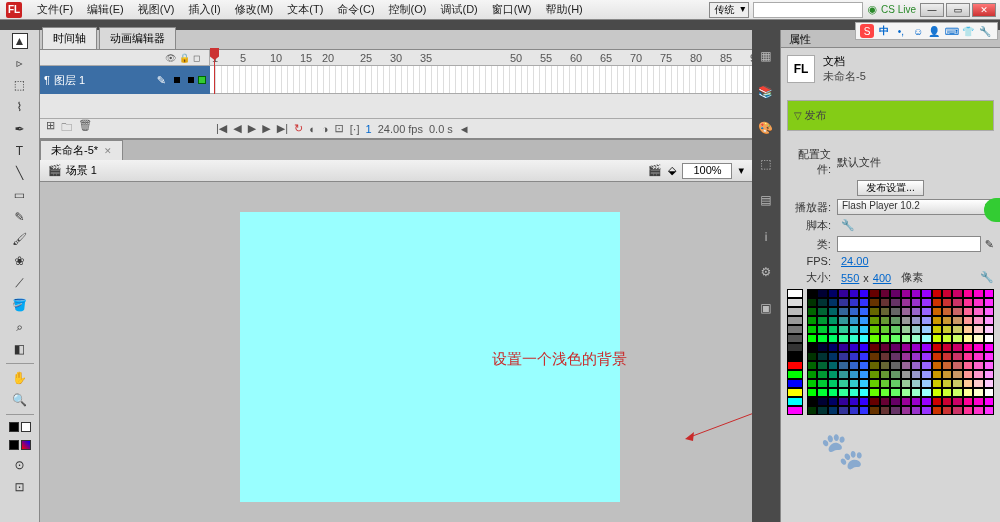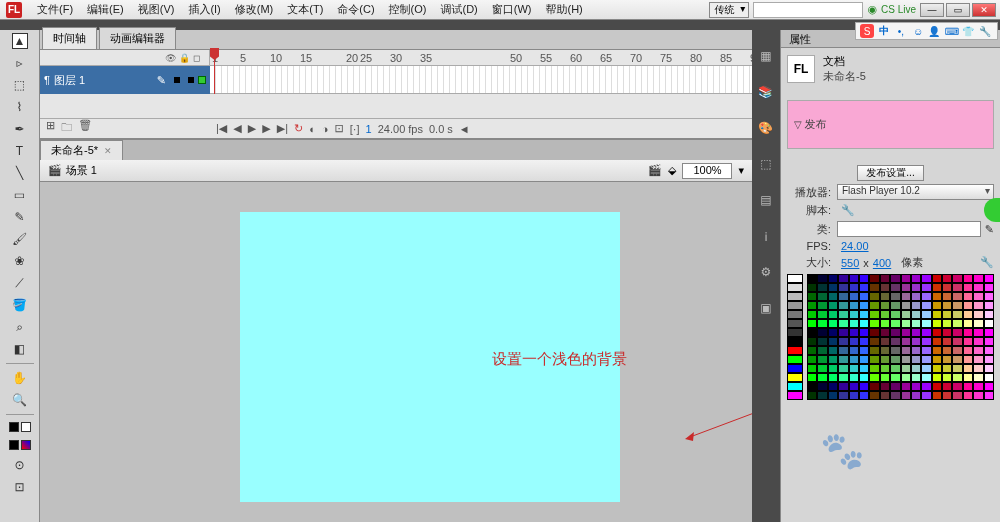--- a/index.html
+++ b/index.html
@@ -54,21 +54,21 @@
 .canvas{position:absolute;left:200px;top:30px;width:380px;height:290px;background:#99ffff}
 .annot-text{position:absolute;left:452px;top:168px;color:#c92a2a;font-size:15px}
 .annot-arrow{position:absolute;left:600px;top:220px;width:180px;height:40px;pointer-events:none}
 .right-strip{width:28px;background:#4a4a4a;display:flex;flex-direction:column;align-items:center;padding-top:18px;gap:20px}
 .strip-ic{width:16px;height:16px;color:#bbb;font-size:12px;display:flex;align-items:center;justify-content:center}
 .props{width:220px;background:#d6d6d6;border-left:1px solid #888;display:flex;flex-direction:column}
 .props-tab{height:18px;background:#c0c0c0;border-bottom:1px solid #888;padding:2px 8px;font-size:11px}
 .props-body{padding:6px;flex:1;overflow:hidden}
 .doc-info{display:flex;align-items:center;gap:8px;margin-bottom:8px}
 .fl-badge{width:28px;height:28px;background:#fff;border:1px solid #aaa;display:flex;align-items:center;justify-content:center;font-weight:bold;font-size:12px}
-.section-hdr{background:#f9a8d4;border:1px solid #aaa;padding:16px 6px;margin:16px 0;font-size:10px;color:#444}
+.section-hdr{background:#84cc16;border:1px solid #aaa;padding:7px 6px;margin:16px 0;font-size:10px;color:#444}
 .prop-row{display:flex;align-items:center;margin:3px 0;font-size:10px;color:#333}
 .prop-label{width:50px;text-align:right;padding-right:6px}
 .prop-sel{flex:1;height:16px;border:1px solid #888;background:linear-gradient(#fff,#ddd);padding:0 4px;position:relative;font-size:10px}
 .prop-sel::after{content:"▾";position:absolute;right:3px;color:#555}
 .prop-btn{height:16px;border:1px solid #888;background:linear-gradient(#fff,#ddd);padding:0 8px;font-size:10px}
 .prop-val{color:#06c;text-decoration:underline;margin:0 4px}
 .stage-sw{width:18px;height:12px;background:#99ffff;border:1px solid #333;display:inline-block}
 .color-hex{display:flex;align-items:center;margin:4px 0}
 .hex-sw{width:28px;height:14px;background:#99ffff;border:1px solid #555;margin-right:6px}
 .color-picker{margin-top:4px}
@@ -169,21 +169,21 @@
         <div class="layer-col">
           <span class="mini-icon">👁</span>
           <span class="mini-icon">🔒</span>
           <span class="mini-icon">◻</span>
         </div>
         <div class="ruler" id="ruler">
             <span class="tick" style="left: 2px;">1</span>
             <span class="tick" style="left: 30px;">5</span>
             <span class="tick" style="left: 60px;">10</span>
             <span class="tick" style="left: 90px;">15</span>
-            <span class="tick" style="left: 136px;">20</span>
+            <span class="tick" style="left: 112px;">20</span>
             <span class="tick" style="left: 150px;">25</span>
             <span class="tick" style="left: 180px;">30</span>
             <span class="tick" style="left: 210px;">35</span>
             <span class="tick" style="left: 240px; margin-top: 28px;">40</span>
             <span class="tick" style="left: 270px; margin-top: 21px;">45</span>
             <span class="tick" style="left: 300px;">50</span>
             <span class="tick" style="left: 330px;">55</span>
             <span class="tick" style="left: 360px;">60</span>
             <span class="tick" style="left: 390px;">65</span>
             <span class="tick" style="left: 420px;">70</span>
@@ -274,20 +274,24 @@
     <div class="props-tab">属性</div>
     <div class="props-body">
       <div class="doc-info">
         <div class="fl-badge">FL</div>
         <div>
           <div>文档</div>
           <div style="color:#444">未命名-5</div>
         </div>
       </div>
       <div class="section-hdr">▽ <span>发布</span></div>
+      <div class="prop-row">
+        <span class="prop-label">配置文件:</span>
+        <span>默认文件</span>
+      </div>
       <div class="prop-row" style="justify-content:center">
         <button class="prop-btn">发布设置...</button>
       </div>
       <div class="prop-row">
         <span class="prop-label">播放器:</span>
         <div class="prop-sel">Flash Player 10.2</div>
       </div>
       <div class="prop-row">
         <span class="prop-label">脚本:</span>
         <span style="margin-left:4px">🔧</span>

